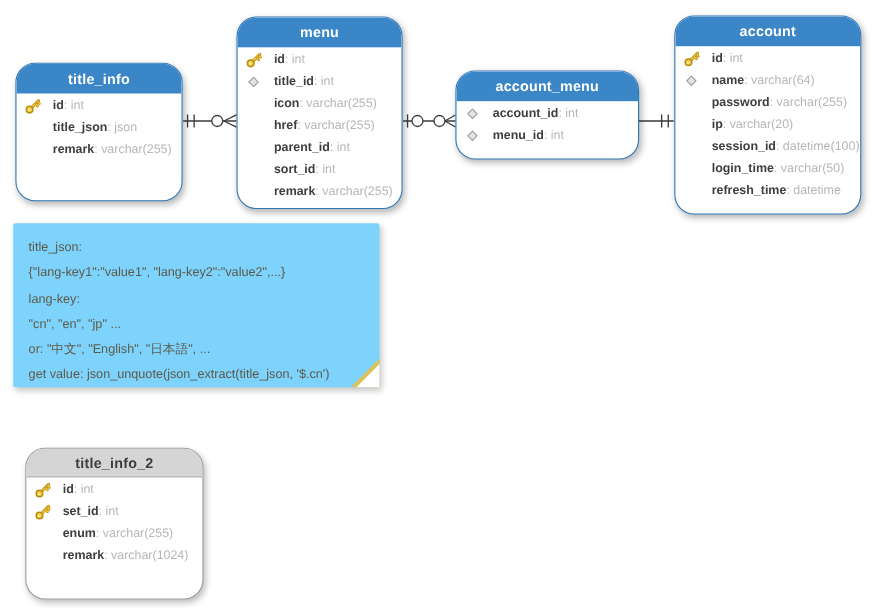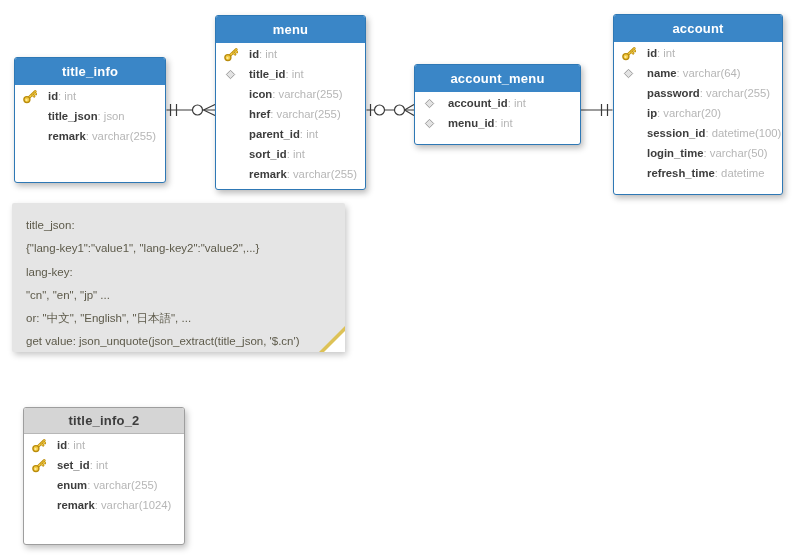--- a/index.html
+++ b/index.html
@@ -6,21 +6,21 @@
   body{
     width:796px;height:560px;position:relative;overflow:hidden;
     background:#ffffff;
     font-family:"Liberation Sans", sans-serif;
   }
   .canvas{position:absolute;inset:0;}
 
   
   .er-table{
     position:absolute;background:#fff;
-    border:1.5px solid #2e78b5;border-radius:3px;
+    border:1.5px solid #2e78b5;border-radius:18px;
     box-shadow:2px 3px 6px rgba(0,0,0,.28);
     overflow:hidden;box-sizing:border-box;
   }
   .er-table.gray{border-color:#9e9e9e;box-shadow:2px 3px 6px rgba(0,0,0,.25);}
   .er-header{
     height:27px;background:#3a86c7;color:#ffffff;
     font-size:13px;font-weight:bold;
     display:flex;align-items:center;justify-content:center;
     letter-spacing:.2px;
   }
@@ -29,21 +29,21 @@
   .er-row{height:20px;display:flex;align-items:center;padding-left:7px;font-size:11.3px;}
   .icon-cell{width:26px;display:flex;align-items:center;flex:none;}
   .icon-cell svg{display:block;}
   .icon-cell .diamond{margin-left:2px;}
   .col-name{color:#3d3d3d;font-weight:bold;white-space:pre;}
   .col-type{color:#b6b6b6;white-space:pre;}
 
   
   .note{
     position:absolute;left:12px;top:203px;width:333px;height:149px;
-    background:#e5e5e5;border-radius:2px;
+    background:#7dd3fc;border-radius:2px;
     box-shadow:2px 3px 6px rgba(0,0,0,.22);
     box-sizing:border-box;padding:11px 12px 0 14px;
   }
   .note-line{font-size:11.5px;line-height:23.3px;color:#5d5a4a;white-space:pre;}
   .note-fold-shadow{
     position:absolute;right:0;bottom:0;width:0;height:0;
     border-style:solid;border-width:0 0 26px 26px;
     border-color:transparent transparent #ddc257 transparent;
   }
   .note-fold{

